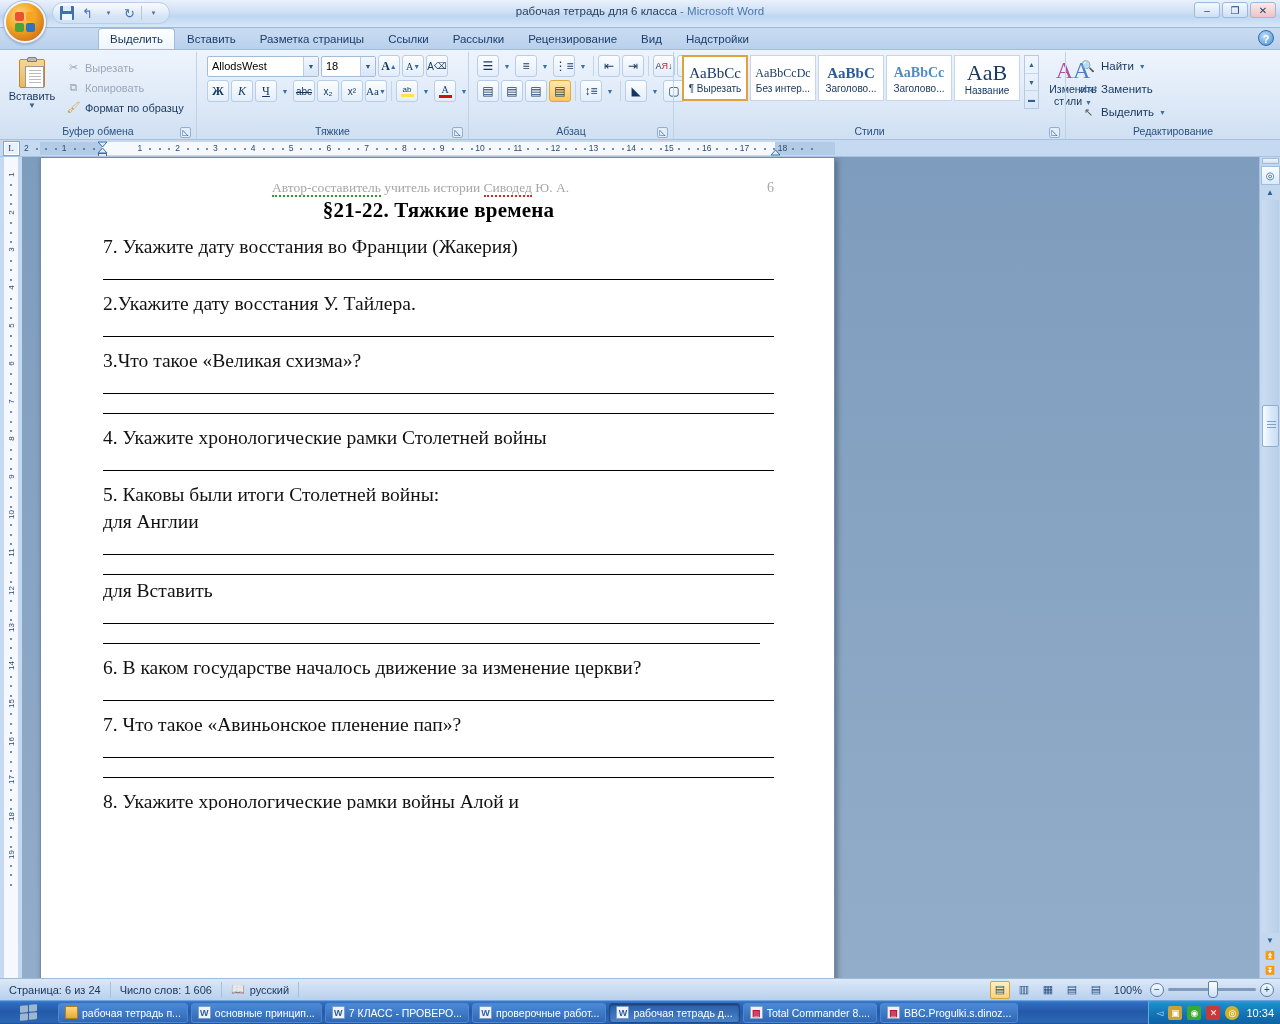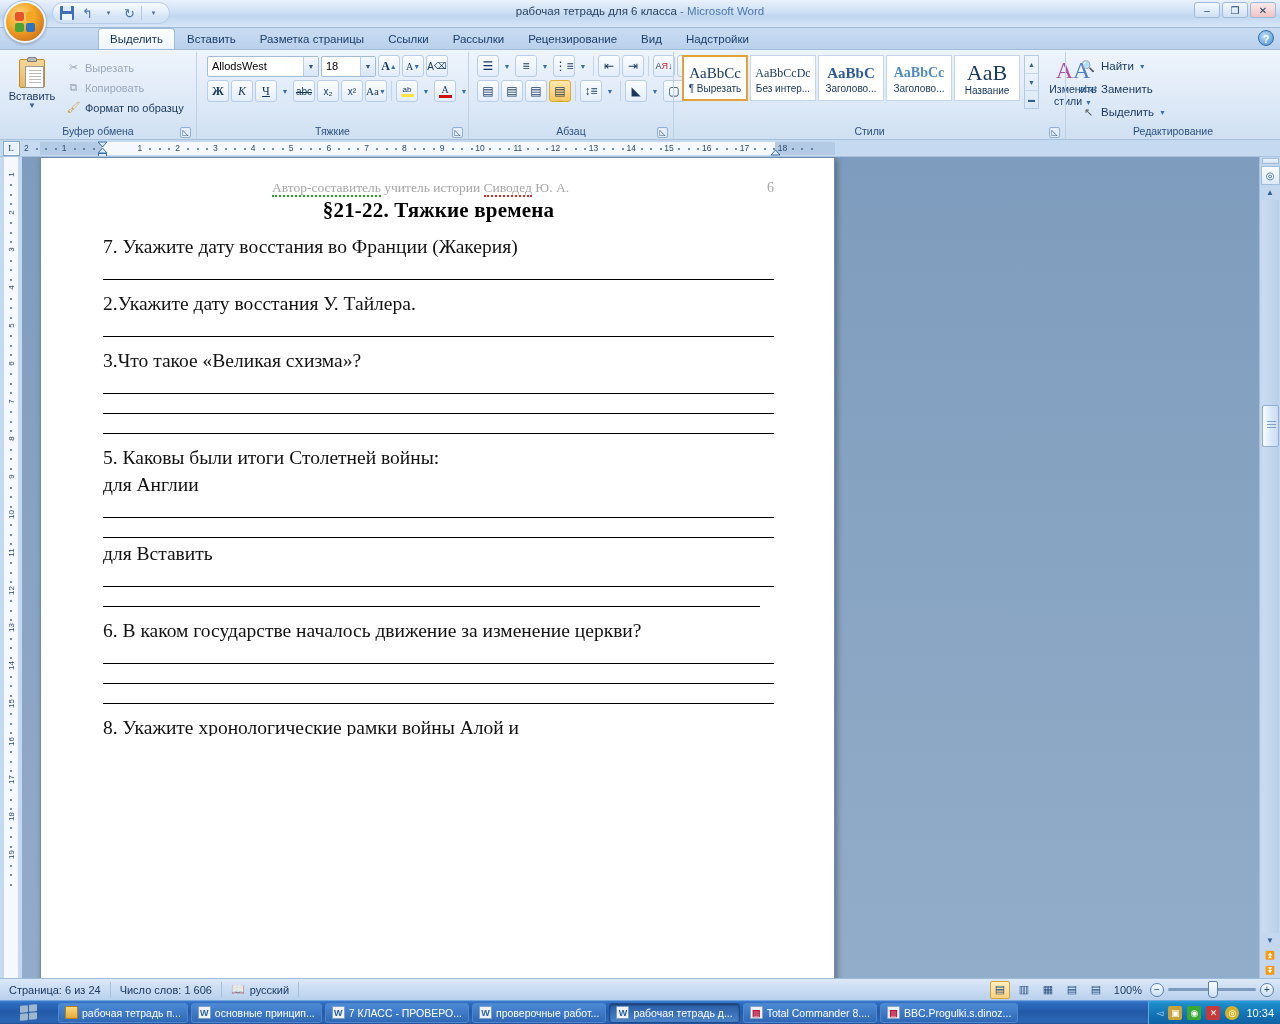--- a/index.html
+++ b/index.html
@@ -727,34 +727,36 @@
         <div class="q">7. Укажите дату восстания во Франции (Жакерия)</div>
         <div class="blank"></div>
 
         <div class="q">2.Укажите дату восстания У. Тайлера.</div>
         <div class="blank"></div>
 
         <div class="q">3.Что такое «Великая схизма»?</div>
         <div class="blank"></div>
         <div class="blank"></div>
 
+        <div class="q">4. Укажите хронологические рамки Столетней войны</div>
         <div class="blank"></div>
 
         <div class="q">5. Каковы были  итоги Столетней войны:</div>
         <div class="q" style="margin-top:2px">для Англии</div>
         <div class="blank"></div>
         <div class="blank"></div>
 
         <div class="q" style="margin-top:4px">для Вставить</div>
         <div class="blank"></div>
         <div class="blank short"></div>
 
         <div class="q just">6. В каком государстве началось движение за изменение церкви?</div>
         <div class="blank"></div>
 
+        <div class="q">7. Что такое «Авиньонское пленение пап»?</div>
         <div class="blank"></div>
         <div class="blank"></div>
 
         <div class="q cut-row" style="height:20px">8. Укажите хронологические рамки войны Алой и</div>
       </div>
     </div>
 
     <div class="vscroll">
       <div class="vs-split"></div>
       <div class="vs-obj">◎</div>

